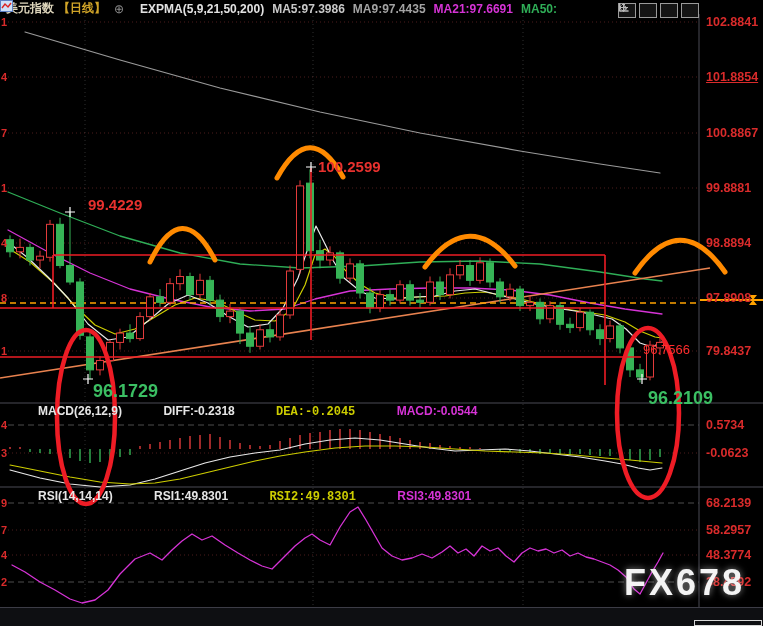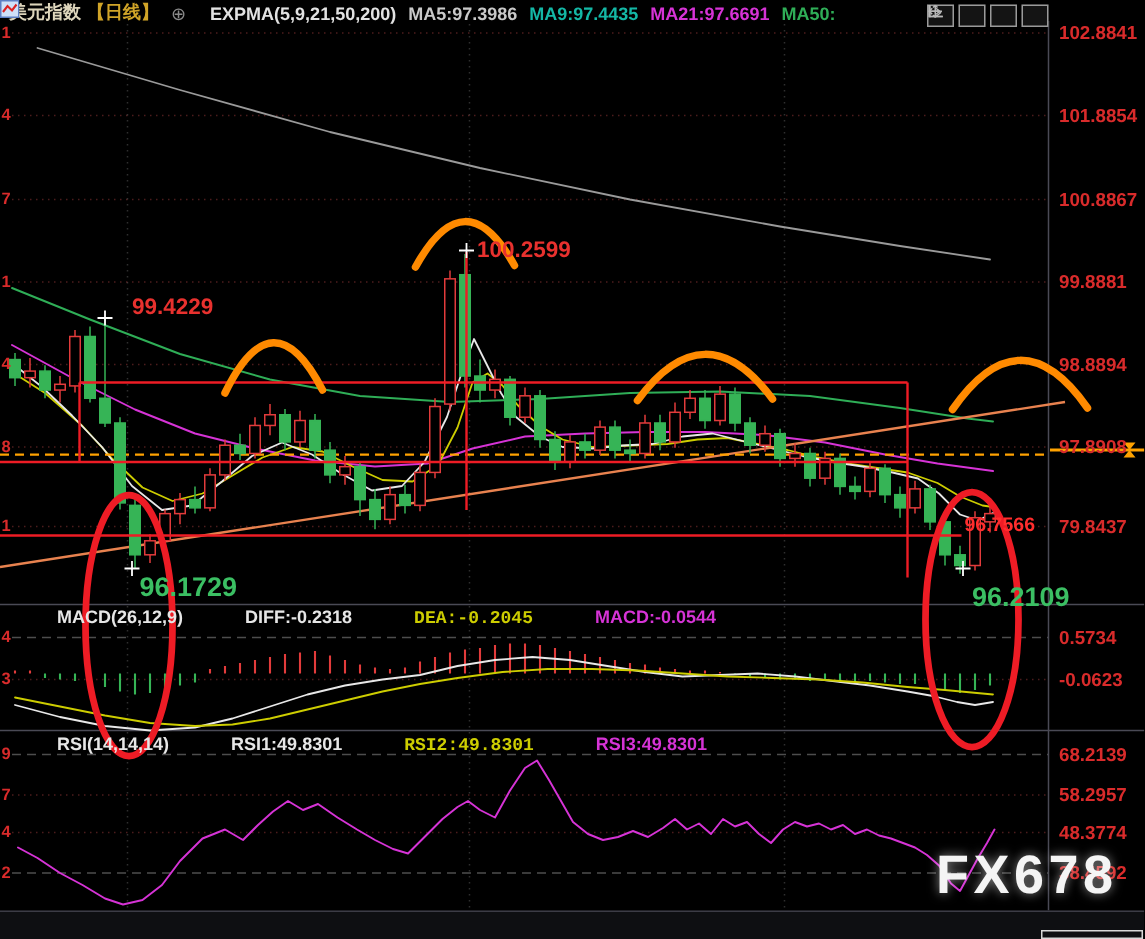--- a/index.html
+++ b/index.html
@@ -7,37 +7,37 @@
           font-family:"Liberation Sans",sans-serif;}
   svg{position:absolute;left:0;top:0;}
   .layer{position:absolute;left:0;top:0;width:763px;height:626px;pointer-events:none;}
   .topbar{position:absolute;left:0;top:0;width:763px;height:17px;display:flex;align-items:center;
           gap:8px;padding-left:6px;font-size:12px;font-weight:bold;background:transparent;white-space:nowrap;}
   .t-symbol{color:#ddd5bb;}
   .t-period{color:#d0a428;}
   .t-plus{color:#8a8a8a;font-weight:normal;font-size:12px;}
   .t-expma{color:#e2e2e2;}
   .t-ma5{color:#c9c9c9;}
-  .t-ma9{color:#14b8a6;}
+  .t-ma9{color:#a3a3a3;}
   .t-ma21{color:#d633d6;}
   .t-ma50{color:#2fae57;}
   .tb-icons{position:absolute;top:3px;right:64px;display:flex;gap:3px;}
   .tb-btn{width:16px;height:13px;border:1px solid #9a9a9a;background:#141414;display:flex;
           align-items:center;justify-content:center;}
   .ind-header{position:absolute;left:10px;font-size:12px;font-weight:bold;white-space:nowrap;}
   .ind-header span{margin-right:10px;margin-left:28px;}
   .c-white{color:#e6e6e6;} .c-yellow{color:#cdcd00;font-family:Liberation Mono, monospace;} .c-magenta{color:#d633d6;}
   .axis-label{position:absolute;left:706px;transform:translateY(-50%);font-size:12.5px;
               color:#d92b2b;font-weight:bold;letter-spacing:0;}
   .left-digit{position:absolute;left:1px;transform:translateY(-50%);font-size:11px;color:#d92b2b;font-weight:bold;}
   .x-label{position:absolute;top:610px;transform:translateX(-50%);font-size:12px;color:#c6c6c6;}
   .ann{position:absolute;white-space:nowrap;}
   .lbl-red{color:#e8312e;font-weight:bold;font-size:15px;}
   .lbl-green{color:#3bbf63;font-weight:bold;font-size:18px;}
-  .lbl-last{color:#ff2d2d;font-weight:bold;font-size:13px;}
+  .lbl-last{color:#ff2d2d;font-weight:normal;font-size:13px;}
   .datebar{position:absolute;left:0;top:607px;width:763px;height:19px;background:#0e0f12;
            border-top:1px solid #3c3c46;box-sizing:border-box;}
   .watermark{position:absolute;left:624px;top:562px;font-size:36px;font-weight:600;color:#f4f4f4;
              letter-spacing:3px;text-shadow:0 0 7px rgba(255,255,255,.55);}
   .slider{position:absolute;left:694px;top:620px;width:66px;height:4px;border:1px solid #d8d8d8;}
 </style>
 </head>
 <body>
 
 <div class="screen">
@@ -287,21 +287,21 @@
         <ellipse cx="648" cy="413" rx="31" ry="85" fill="none" stroke="#ee1c25" stroke-width="4.5"></ellipse>
         <path d="M65,212 H75 M70,207 V217" stroke="#ffffff" stroke-width="1.2" fill="none"></path>
         <path d="M83,379 H93 M88,374 V384" stroke="#ffffff" stroke-width="1.2" fill="none"></path>
         <path d="M306,167 H316 M311,162 V172" stroke="#ffffff" stroke-width="1.2" fill="none"></path>
         <path d="M637,379 H647 M642,374 V384" stroke="#ffffff" stroke-width="1.2" fill="none"></path>
       </svg>
   </div>
 
   <div id="labels" class="layer">
       <div class="axis-label" style="top: 22px;">102.8841</div>
-      <div class="axis-label" style="top: 77px;">101.8854</div>
+      <div class="axis-label" style="top: 77px; text-decoration: underline;">101.8854</div>
       <div class="axis-label" style="top: 133px;">100.8867</div>
       <div class="axis-label" style="top: 188px;">99.8881</div>
       <div class="axis-label" style="top: 243px;">98.8894</div>
       <div class="axis-label" style="top: 298px;">97.8908</div>
       <div class="axis-label" style="top: 351px;">79.8437</div>
       <div class="axis-label" style="top: 425px;">0.5734</div>
       <div class="axis-label" style="top: 453px;">-0.0623</div>
       <div class="axis-label" style="top: 503px;">68.2139</div>
       <div class="axis-label" style="top: 530px;">58.2957</div>
       <div class="axis-label" style="top: 555px;">48.3774</div>

